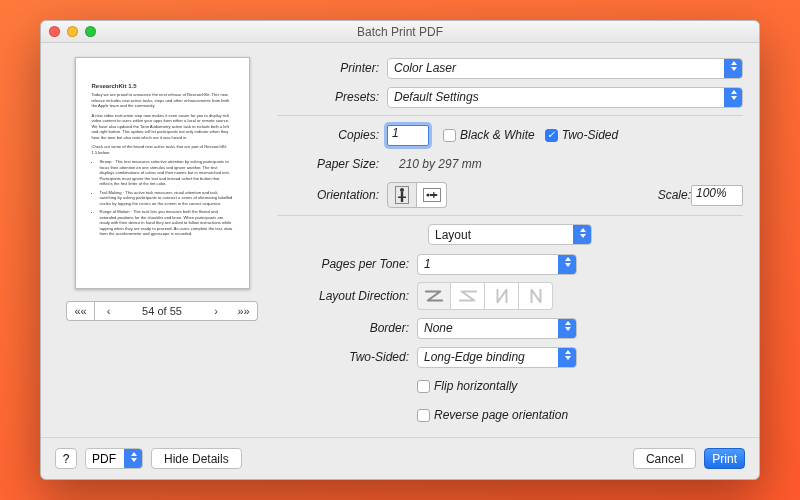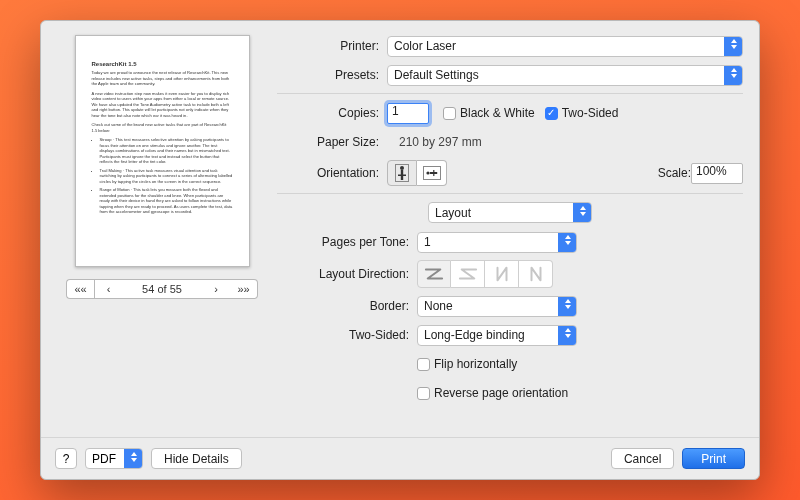--- a/index.html
+++ b/index.html
@@ -18,21 +18,21 @@
 .page ul { margin:3px 0 0 8px; padding:0; }
 .page li { margin-bottom:3px; list-style:disc; }
 .pager { margin-top:12px; display:flex; align-items:center; gap:0; }
 .seg { height:20px; background:#fff; border:1px solid #b8b8b8; display:flex; align-items:center; justify-content:center; font-size:11px; color:#333; }
 .segL{border-radius:4px 0 0 4px;width:28px;border-right:0}
 .segR{width:28px;border-right:0}
 .pcount{width:80px; border-left:0;border-right:0; font-size:11px;}
 .seg2{width:28px;border-left:0;border-right:0}
 .seg2R{border-radius:0 4px 4px 0;width:28px;border-left:0}
 .form { flex:1; font-size:12px; color:#222; }
-.row { display:flex; align-items:center; margin-bottom:7px; min-height:22px; }
+.row { display:flex; align-items:center; margin-bottom:7px; min-height:22px;font-style:italic; }
 .lab { width:110px; text-align:right; padding-right:8px; }
 .lab2 { width:140px; text-align:right; padding-right:8px; }
 .sel,.seln { height:21px; background:#fff; border:1px solid #c3c3c3; border-radius:4px; display:flex; align-items:center; padding:0 6px; position:relative; font-size:12px; }
 .sel::after,.seln::after { content:""; position:absolute; right:0; top:0; bottom:0; width:18px; background:#3b82f6; border-radius:0 3px 3px 0; }
 .sel::before,.seln::before { content:""; position:absolute; right:5px; top:50%; width:0;height:0; border-left:3.5px solid transparent; border-right:3.5px solid transparent; border-top:4px solid #fff; transform:translateY(-1px); z-index:2; }
 .sel .up,.seln .up { position:absolute; right:5px; top:50%; width:0;height:0; border-left:3.5px solid transparent; border-right:3.5px solid transparent; border-bottom:4px solid #fff; transform:translateY(-7px); z-index:2; }
 .inp { height:21px; background:#fff; border:1px solid #b8b8b8; border-radius:2px; padding:0 4px; font-size:12px; }
 .focus { box-shadow:0 0 0 3px rgba(59,130,246,.45); border-color:#3b82f6; }
 .chk { width:13px;height:13px; border:1px solid #a8a8a8; border-radius:3px; background:#fff; display:inline-flex; align-items:center; justify-content:center; margin-right:4px; vertical-align:middle; }
 .chk.on{ background:#2f7bff; border-color:#2f7bff; }
@@ -45,30 +45,38 @@
 .human::after{content:"";position:absolute;top:4px;left:0;width:8px;height:10px;background:#333;clip-path:polygon(35% 0,65% 0,65% 45%,100% 45%,100% 60%,65% 60%,65% 100%,35% 100%,35% 60%,0 60%,0 45%,35% 45%);}
 .dirbtn { width:34px;height:28px; background:#fff; border:1px solid #cfcfcf; display:flex; align-items:center; justify-content:center; color:#c3c3c3; font-size:16px; font-weight:700; }
 .dirbtn:first-child{border-radius:4px 0 0 4px}
 .dirbtn:last-child{border-radius:0 4px 4px 0}
 .dirbtn+.dirbtn{border-left:0}
 .dirbtn.sel2{ color:#7a7a7a; background:#f0f0f0; }
 .hr { height:1px; background:#d3d3d3; margin:4px 0 8px; }
 .section { display:flex; justify-content:center; margin:2px 0 8px; }
 .footer { height:42px; border-top:1px solid #d5d5d5; display:flex; align-items:center; padding:0 14px; gap:8px; }
 .btn { height:21px; padding:0 12px; background:#fff; border:1px solid #c0c0c0; border-radius:4px; font-size:12px; display:flex; align-items:center; color:#222; }
-.btn.def { background:linear-gradient(#4b9bff,#1f6fe8); color:#fff; border-color:#1d63cf; padding:0 18px; }
+.btn.def { background:linear-gradient(#4b9bff,#1f6fe8); color:#fff; border-color:#1d63cf; padding:0 7px; }
 .qbtn { width:22px;height:21px; border:1px solid #c0c0c0; border-radius:4px; background:#fff; display:flex;align-items:center;justify-content:center; font-size:12px;}
 .spacer{flex:1}
 svg.z{width:22px;height:18px;stroke:#c6c6c6;stroke-width:2.2;fill:none;stroke-linejoin:round;stroke-linecap:round}
 .dirbtn.sel2 svg.z{stroke:#8a8a8a}
 </style>
 </head>
 <body>
 
 <div class="window">
+  <div class="titlebar">
+    <div class="traffic">
+      <div class="dot r"></div>
+      <div class="dot y"></div>
+      <div class="dot g"></div>
+    </div>
+    <div class="title">Batch Print PDF</div>
+  </div>
 
   <div class="body">
 
     <div class="preview">
       <div class="page">
         <h4>ResearchKit 1.5</h4>
         <p>Today we are proud to announce the next release of ResearchKit. This new release includes new active tasks, steps and other enhancements from both the Apple team and the community.</p>
         <p>A new video instruction step now makes it even easier for you to display rich video content to users within your apps from either a local or remote source. We have also updated the Tone Audiometry active task to include both a left and right button. This update will let participants not only indicate when they hear the tone but also note which ear it was heard in.</p>
         <p>Check out some of the brand new active tasks that are part of ResearchKit 1.5 below:</p>
         <ul>

